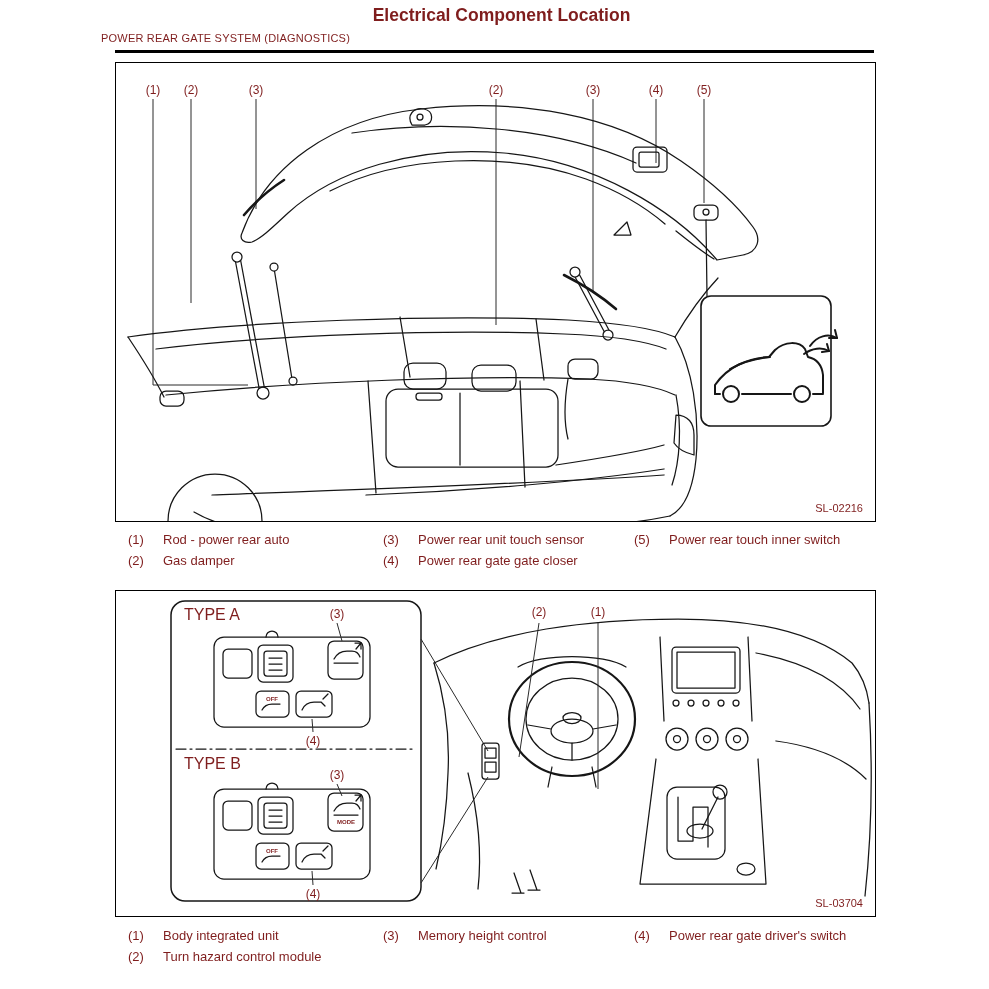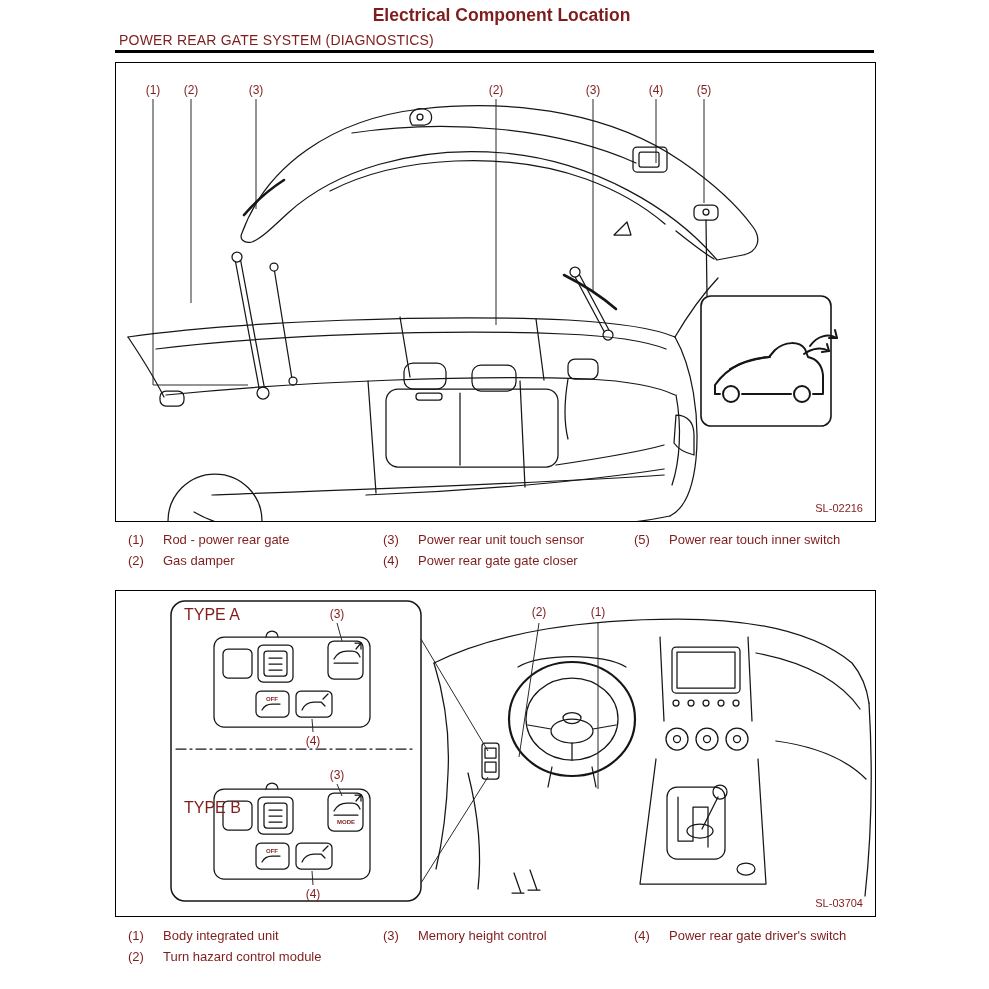--- a/index.html
+++ b/index.html
@@ -1,20 +1,20 @@
 <!DOCTYPE html>
 <html><head>
 <meta charset="utf-8">
 <style>
   html,body{margin:0;padding:0;background:#fff;}
   .page{position:relative;width:989px;height:989px;background:#fff;color:#7f1d1d;
         font-family:"Liberation Sans",sans-serif;overflow:hidden;padding-left:14px;}
   .title{position:absolute;left:0;top:5px;width:100%;text-align:center;
          font-size:17.5px;font-weight:bold;}
-  .subtitle{position:absolute;left:119px;top:32px;font-size:14px;letter-spacing:.2px;}
+  .subtitle{position:absolute;left:101px;top:32px;font-size:11px;letter-spacing:.2px;}
   .rule{position:absolute;left:115px;top:50px;width:759px;height:3px;background:#000;}
   .fig{position:absolute;left:115px;width:759px;border:1.5px solid #000;background:#fff;}
   .fig1{top:62px;height:458px;}
   .fig2{top:590px;height:325px;}
   .fig svg{position:absolute;left:0;top:0;}
   .co{position:absolute;transform:translateX(-50%);font-size:12px;white-space:nowrap;}
   .lbl{position:absolute;font-size:16px;white-space:nowrap;}
   .tiny{position:absolute;transform:translateX(-50%);font-size:6px;font-weight:bold;white-space:nowrap;}
   .figcode{position:absolute;right:12px;bottom:7px;font-size:11px;}
   .legend{position:absolute;left:115px;width:759px;display:grid;
@@ -150,21 +150,21 @@
     <span class="co" style="left:380px;top:20px;">(2)</span>
     <span class="co" style="left:477px;top:20px;">(3)</span>
     <span class="co" style="left:540px;top:20px;">(4)</span>
     <span class="co" style="left:588px;top:20px;">(5)</span>
     <span class="figcode">SL-02216</span>
   </figure>
 
   <div class="legend legend1">
     <div class="li">
       <span class="num">(1)</span>
-      <span>Rod - power rear gate</span>
+      <span>Rod - power rear auto</span>
     </div>
     <div class="li">
       <span class="num">(3)</span>
       <span>Power rear unit touch sensor</span>
     </div>
     <div class="li">
       <span class="num">(5)</span>
       <span>Power rear touch inner switch</span>
     </div>
     <div class="li">
@@ -268,21 +268,21 @@
         <ellipse cx="630" cy="278" rx="9" ry="6"></ellipse>
       </g>
 
       <g class="ln">
         <path d="M423,32 L403,166"></path>
         <path d="M482,32 L482,198"></path>
       </g>
     </svg>
 
     <span class="lbl" style="left:68px;top:15px;">TYPE A</span>
-    <span class="lbl" style="left:68px;top:164px;margin-top:44px;">TYPE B</span>
+    <span class="lbl" style="left:68px;top:164px;">TYPE B</span>
 
     <span class="co" style="left:221px;top:16px;">(3)</span>
     <span class="co" style="left:197px;top:143px;">(4)</span>
     <span class="co" style="left:221px;top:177px;">(3)</span>
     <span class="co" style="left:197px;top:296px;">(4)</span>
     <span class="co" style="left:423px;top:14px;">(2)</span>
     <span class="co" style="left:482px;top:14px;">(1)</span>
 
     <span class="tiny" style="left:156px;top:105px;">OFF</span>
     <span class="tiny" style="left:156px;top:257px;">OFF</span>

